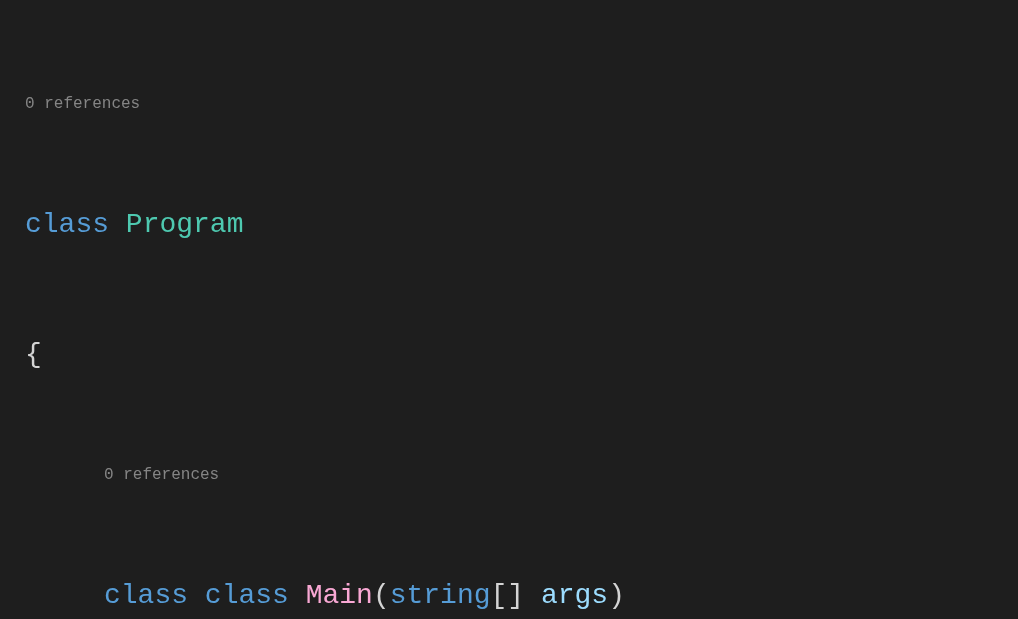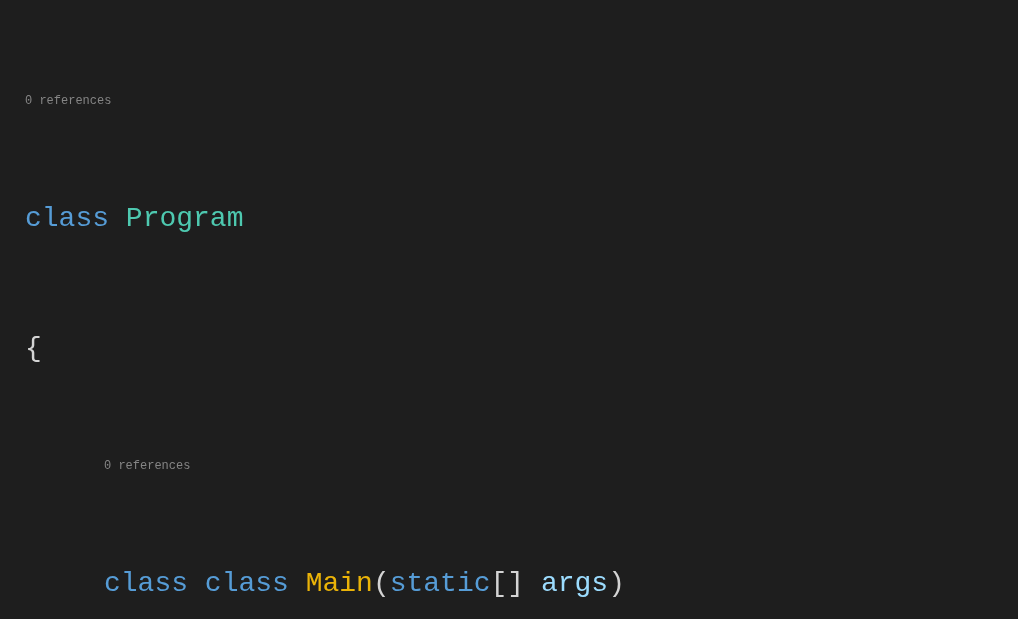--- a/index.html
+++ b/index.html
@@ -16,45 +16,45 @@
       padding: 5px 0;
       width: 1018px;
       height: 619px;
       overflow: hidden;
     }
     .code-area {
       position: relative;
       white-space: pre;
     }
     .codelens {
-      font-size: 12px;
+      font-size: 16px;
       color: #858585;
       font-weight: 400;
       line-height: 1.5;
     }
     .line {
       display: block;
     }
     .kw { color: #569cd6; font-family: Liberation Mono, monospace; }
     .type { color: #4ec9b0; }
-    .method { color: #eab308; }
+    .method { color: #f9a8d4; }
     .param { color: #9cdcfe; margin-top: 40px; }
     .punct { color: #d4d4d4; }
     .ml0 { margin-left: 25px; }
     .ml1 { margin-left: 104px; }
   </style>
 </head>
 <body>
 
 <div class="code-area">
   <div class="codelens ml0">0 references</div>
   <div class="line ml0"><span class="kw">class</span><span> </span><span class="type">Program</span></div>
   <div class="line ml0"><span class="punct">{</span></div>
   <div class="codelens ml1">0 references</div>
-  <div class="line ml1"><span class="kw">class</span><span> </span><span class="kw">class</span><span> </span><span class="method">Main</span><span class="punct">(</span><span class="kw">static</span><span class="punct">[]</span><span> </span><span class="param">args</span><span class="punct">)</span></div>
+  <div class="line ml1"><span class="kw">class</span><span> </span><span class="kw">class</span><span> </span><span class="method">Main</span><span class="punct">(</span><span class="kw">string</span><span class="punct">[]</span><span> </span><span class="param">args</span><span class="punct">)</span></div>
   
   
   
   
   
   
   
   
   
 </div>

